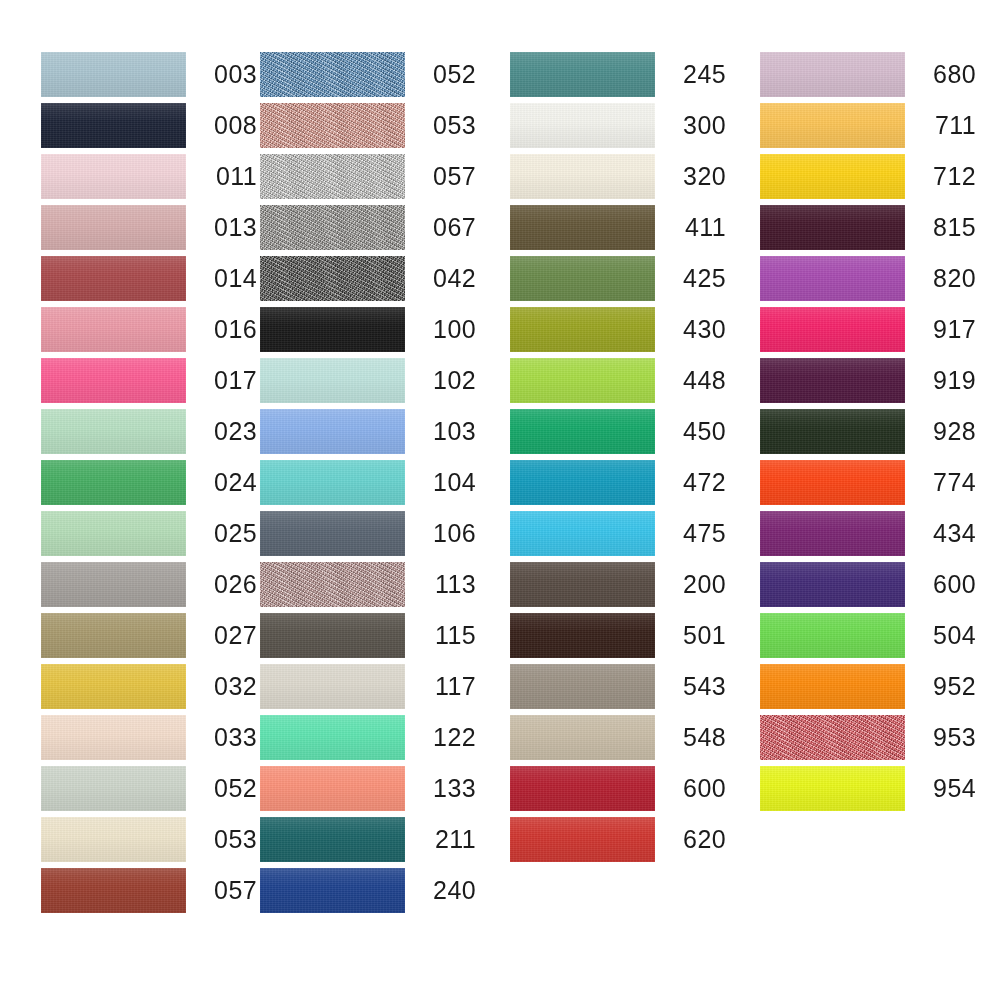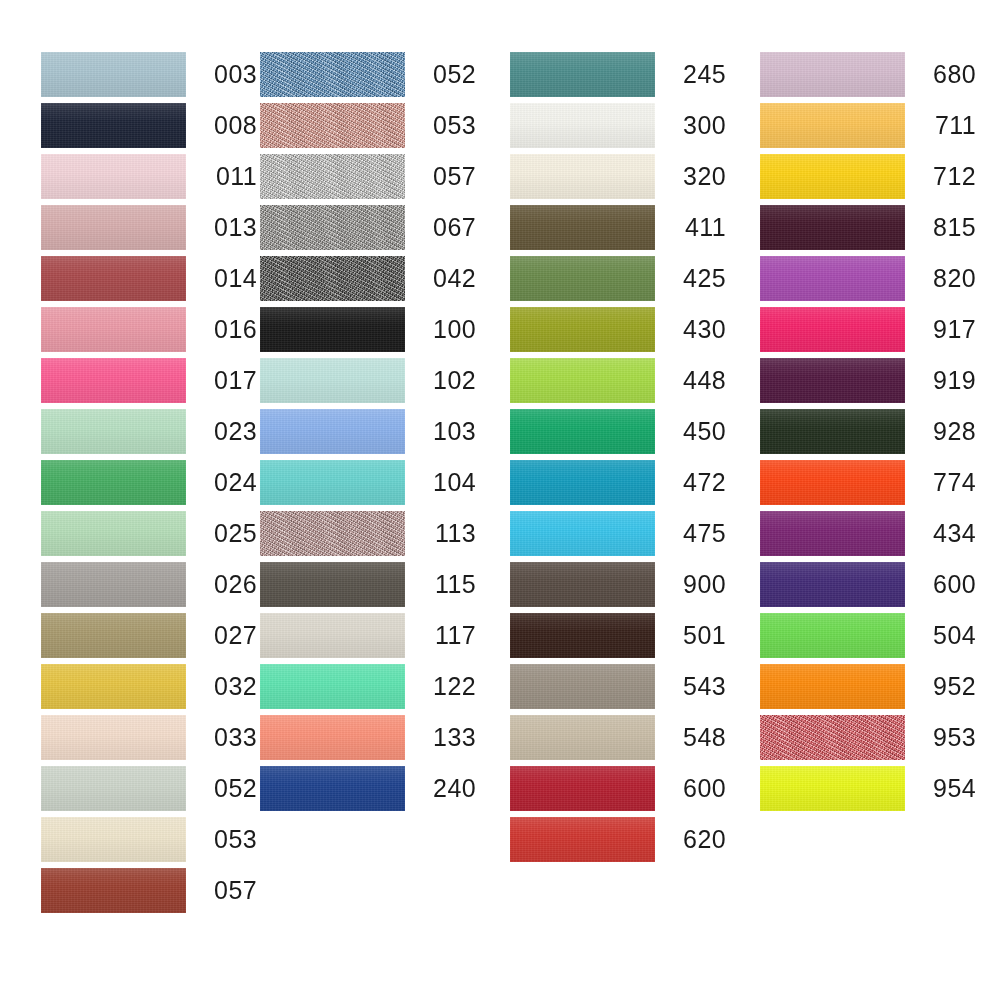--- a/index.html
+++ b/index.html
@@ -260,20 +260,26 @@
         </div>
         <div class="swatch-label">103</div>
       </div>
       <div class="swatch-row">
         <div class="swatch" style="background: rgb(105, 211, 207);">
           <div class="weave"></div>
         </div>
         <div class="swatch-label">104</div>
       </div>
       <div class="swatch-row">
+        <div class="swatch" style="background: rgb(90, 101, 114);">
+          <div class="weave"></div>
+        </div>
+        <div class="swatch-label">106</div>
+      </div>
+      <div class="swatch-row">
         <div class="swatch heather" style="background: rgb(207, 163, 160);">
           <div class="weave"></div>
         </div>
         <div class="swatch-label">113</div>
       </div>
       <div class="swatch-row">
         <div class="swatch" style="background: rgb(89, 84, 76);">
           <div class="weave"></div>
         </div>
         <div class="swatch-label">115</div>
@@ -288,20 +294,26 @@
         <div class="swatch" style="background: rgb(95, 227, 176);">
           <div class="weave"></div>
         </div>
         <div class="swatch-label">122</div>
       </div>
       <div class="swatch-row">
         <div class="swatch" style="background: rgb(250, 145, 121);">
           <div class="weave"></div>
         </div>
         <div class="swatch-label">133</div>
+      </div>
+      <div class="swatch-row">
+        <div class="swatch" style="background: rgb(28, 100, 103);">
+          <div class="weave"></div>
+        </div>
+        <div class="swatch-label">211</div>
       </div>
       <div class="swatch-row">
         <div class="swatch" style="background: rgb(31, 66, 141);">
           <div class="weave"></div>
         </div>
         <div class="swatch-label">240</div>
       </div>
     </div>
     <div class="column" style="left: 500px;">
       <div class="swatch-row">
@@ -361,21 +373,21 @@
       <div class="swatch-row">
         <div class="swatch" style="background: rgb(57, 196, 234);">
           <div class="weave"></div>
         </div>
         <div class="swatch-label">475</div>
       </div>
       <div class="swatch-row">
         <div class="swatch" style="background: rgb(88, 76, 68);">
           <div class="weave"></div>
         </div>
-        <div class="swatch-label">900</div>
+        <div class="swatch-label">200</div>
       </div>
       <div class="swatch-row">
         <div class="swatch" style="background: rgb(55, 33, 26);">
           <div class="weave"></div>
         </div>
         <div class="swatch-label">501</div>
       </div>
       <div class="swatch-row">
         <div class="swatch" style="background: rgb(155, 145, 132);">
           <div class="weave"></div>

